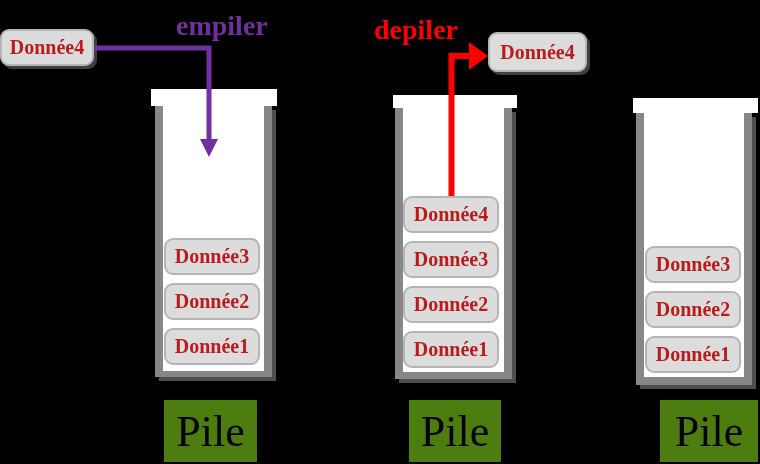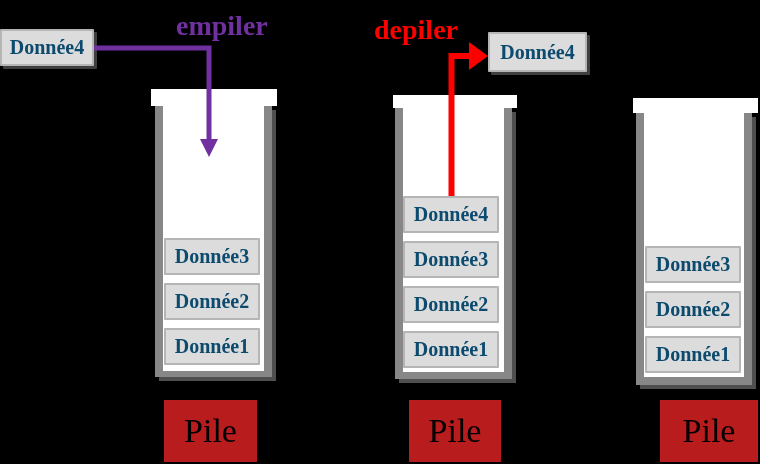--- a/index.html
+++ b/index.html
@@ -5,29 +5,29 @@
   html,body{margin:0;padding:0;background:#000;}
   .canvas{
     position:relative;width:760px;height:464px;background:#000000;
     overflow:hidden;font-family:"Liberation Serif",serif;
   }
   .rim{position:absolute;background:#ffffff;}
   .stack-body{position:absolute;background:#878787;box-shadow:4px 4px 0 #4f4f4f;}
   .stack-inner{position:absolute;left:8px;right:8px;top:0;bottom:6px;background:#ffffff;}
   .box{
     position:absolute;box-sizing:border-box;
-    background:#dcdcdc;border:2px solid #b5b5b5;border-radius:1px;
+    background:#dcdcdc;border:2px solid #b5b5b5;border-radius:9px;
     display:flex;align-items:center;justify-content:center;
-    color:#0c4a6e;font-weight:bold;font-size:20px;white-space:nowrap;
+    color:#b91c1c;font-weight:bold;font-size:20px;white-space:nowrap;
   }
   .shadowed{box-shadow:3px 3px 0 #3f3f3f;}
   .pile{
-    position:absolute;background:#b91c1c;color:#000000;
+    position:absolute;background:#4d7c0f;color:#000000;
     display:flex;align-items:center;justify-content:center;
-    font-size:34px;font-weight:normal;
+    font-size:44px;font-weight:normal;
   }
   .op{position:absolute;font-weight:bold;font-size:28px;line-height:1;}
   .overlay{position:absolute;left:0;top:0;pointer-events:none;}
 </style>
 </head>
 <body>
 
 <div class="canvas">
 
   <div class="box shadowed" style="left:0px;top:29px;width:94px;height:37px;">Donnée4</div>

